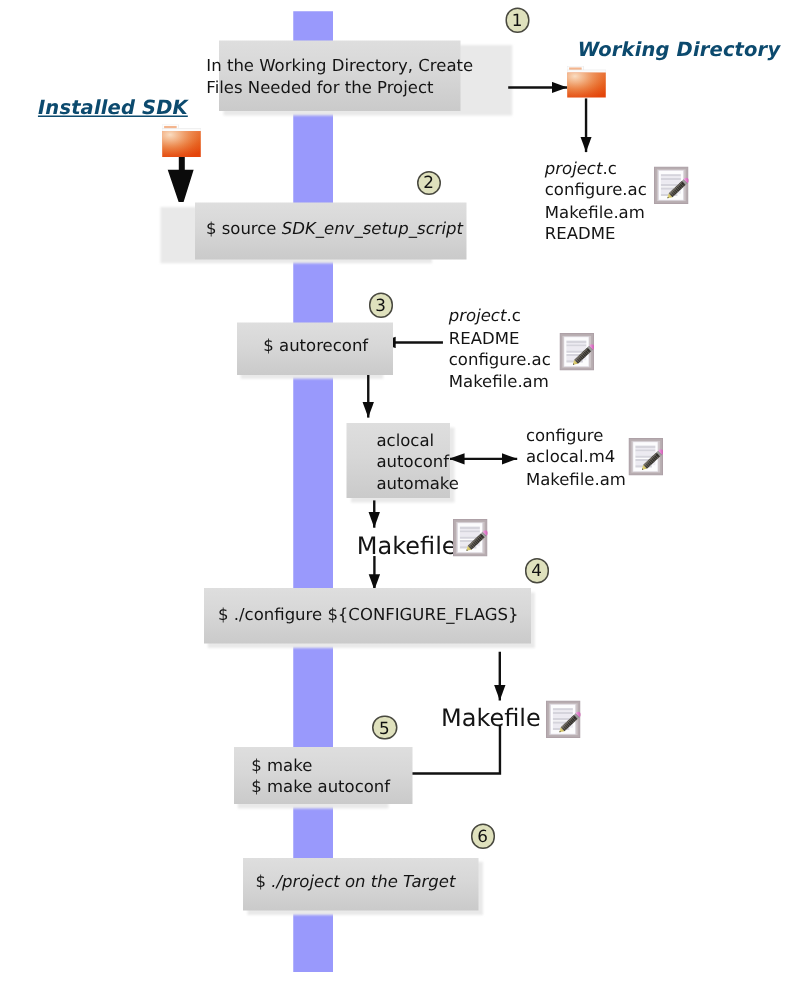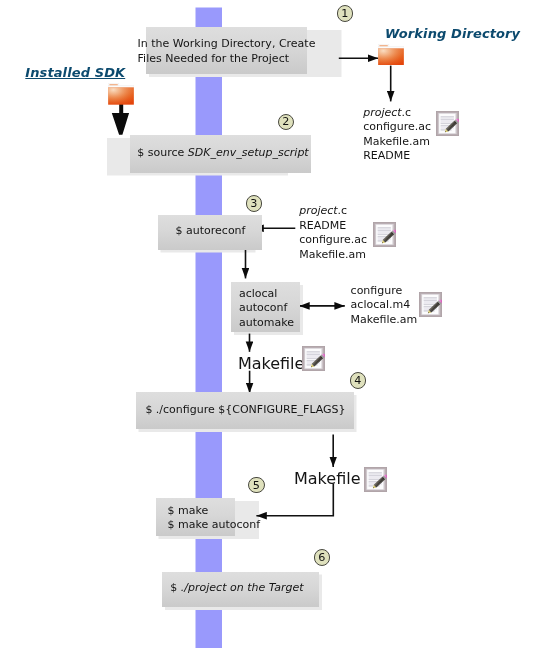--- a/index.html
+++ b/index.html
@@ -109,33 +109,33 @@
   </div>
 
   <div class="box" style="left:104px;top:135px;width:181px;height:37.5px;margin-left:26px;">
     <span style="left:2.5px"><span>$ source </span><span class="ital">SDK_env_setup_script</span></span>
   </div>
 
   <div class="box" style="left:157.5px;top:214.5px;width:104px;height:35px;">
     <span>$ autoreconf</span>
   </div>
 
-  <div class="box" style="left:231px;top:282px;width:69px;height:50px;padding-left:8px;justify-content:flex-start;text-align:left;">
+  <div class="box" style="left:231px;top:282px;width:69px;height:50px;padding-left:20px;justify-content:flex-start;text-align:left;">
     <div>
       <div>aclocal</div>
       <div>autoconf</div>
       <div>automake</div>
     </div>
   </div>
 
   <div class="box" style="left:135.5px;top:392px;width:218px;height:37px;">
     <span>$ ./configure ${CONFIGURE_FLAGS}</span>
   </div>
 
-  <div class="box" style="left:155.5px;top:498px;width:79px;height:38px;padding-left:12px;justify-content:flex-start;text-align:left;">
+  <div class="box" style="left:155.5px;top:498px;width:119px;height:38px;padding-left:12px;justify-content:flex-start;text-align:left;">
     <div>
       <div>$ make</div>
       <div>$ make autoconf</div>
     </div>
   </div>
 
   <div class="box" style="left:162px;top:571.5px;width:157px;height:35.5px;">
     <span style="left:-3.5px"><span>$ </span><span class="ital">./project on the Target</span></span>
   </div>
 

